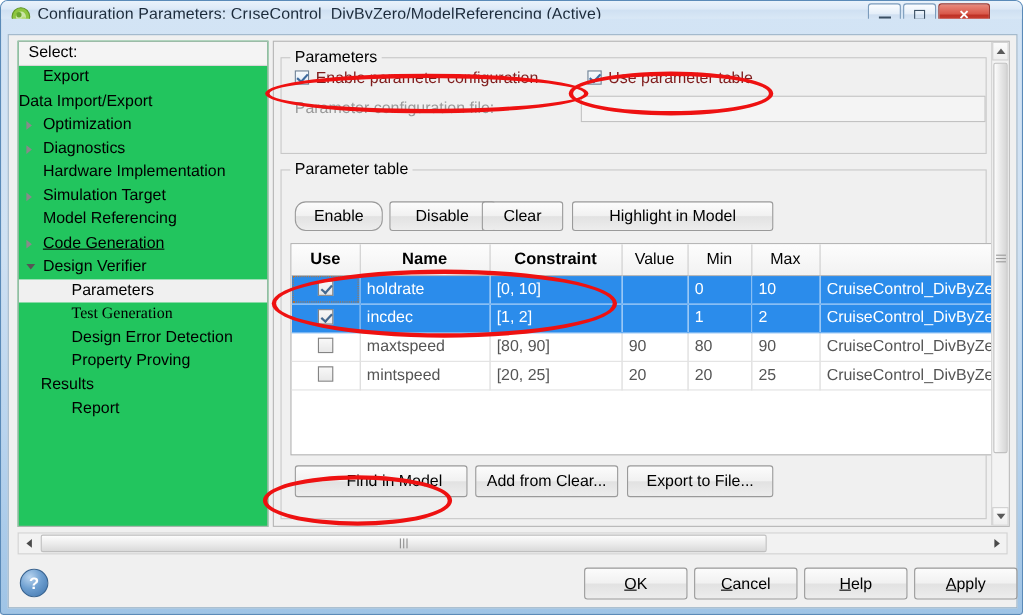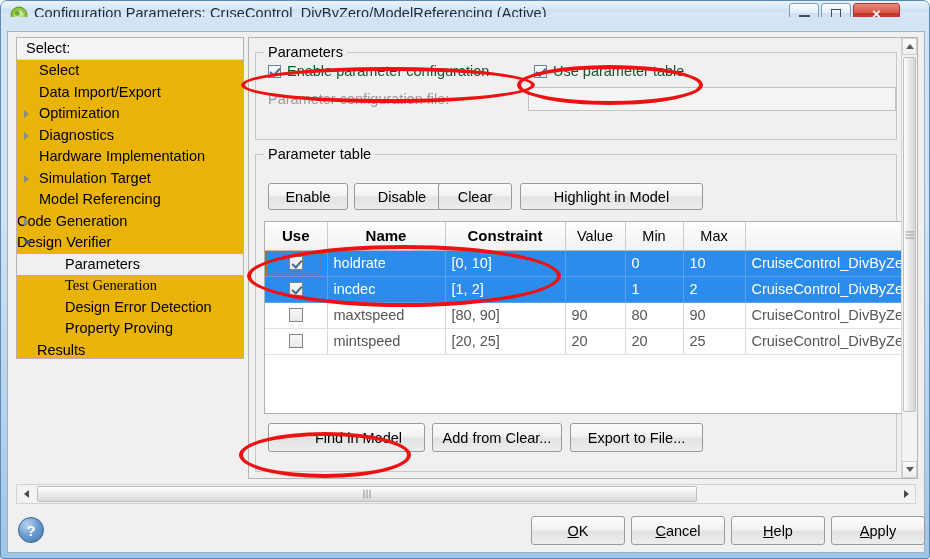--- a/index.html
+++ b/index.html
@@ -67,22 +67,22 @@
   #client {
     position: absolute; left: 6px; top: 30px;
     width: 918px; height: 522px;
     background: #f0f0f0;
     border: 1px solid #9cb4c9;
   }
 
   
   #tree-panel {
     position: absolute; left: 8px; top: 5px;
-    width: 228px; height: 322px;
-    background: #eab308;
+    width: 228px; height: 442px;
+    background: #22c55e;
     border: 1px solid #b4b4b4;
     overflow: hidden;
   }
   #tree-header {
     height: 22px;
     background: #f4f4f4;
     border-bottom: 1px solid #d8d8d8;
     font-size: 14.5px;
     color: #000;
     padding: 2px 0 0 9px;
@@ -155,21 +155,21 @@
   }
   .checkbox.checked::after {
     content: "";
     position: absolute;
     left: 3px; top: 0px;
     width: 4px; height: 8px;
     border: solid #3c6a9e;
     border-width: 0 2px 2px 0;
     transform: rotate(42deg);
   }
-  .cb-label { margin-left: 6px; color: #14532d; }
+  .cb-label { margin-left: 6px; color: #7f1d1d; }
 
   #cb-enable { left: 12px; top: 10px; }
   #cb-usetable { left: 278px; top: 10px; }
 
   #file-label {
     position: absolute; left: 12px; top: 38px;
     font-size: 14.5px; color: #9a9a9a;
   }
   #file-input {
     position: absolute; left: 272px; top: 34px;
@@ -184,21 +184,21 @@
     border: 1px solid #9a9a9a;
     border-radius: 3px;
     background: linear-gradient(to bottom, #fcfcfc 0%, #f1f1f1 48%, #e2e2e2 52%, #ededed 100%);
     font-size: 14.5px;
     color: #000;
     text-align: center;
     cursor: default;
     display: flex; align-items: center; justify-content: center;
     font-family: "Liberation Sans", sans-serif;
   }
-  #btn-enable    { left: 12px;  top: 28px; width: 80px;  height: 27px; }
+  #btn-enable    { left: 12px;  top: 28px; width: 80px;  height: 27px; border-radius: 10px; }
   #btn-disable   { left: 98px;  top: 28px; width: 96px;  height: 27px; }
   #btn-clear     { left: 182px; top: 28px; width: 74px;  height: 27px; }
   #btn-highlight { left: 264px; top: 28px; width: 183px; height: 27px; }
 
   #btn-find   { left: 12px;  top: 268px; width: 157px; height: 29px; padding-left: 24px; }
   #btn-add    { left: 176px; top: 268px; width: 130px; height: 29px; }
   #btn-export { left: 314px; top: 268px; width: 133px; height: 29px; }
 
   
   #table-wrap {
@@ -423,24 +423,24 @@
       <div class="win-glyph">×</div>
     </div>
   </div>
 
   <div id="client">
 
     <div id="tree-panel">
       <div id="tree-header">Select:</div>
       <div id="tree-list">
           <div class="tree-item">
-            <span class="tree-label" style="padding-left: 22px;">Select</span>
-          </div>
-          <div class="tree-item">
-            <span class="tree-label" style="padding-left: 22px;">Data Import/Export</span>
+            <span class="tree-label" style="padding-left: 22px;">Export</span>
+          </div>
+          <div class="tree-item">
+            <span class="tree-label" style="">Data Import/Export</span>
           </div>
           <div class="tree-item">
             <span class="tree-arrow collapsed" style="left: 7px;"></span>
             <span class="tree-label" style="padding-left: 22px;">Optimization</span>
           </div>
           <div class="tree-item">
             <span class="tree-arrow collapsed" style="left: 7px;"></span>
             <span class="tree-label" style="padding-left: 22px;">Diagnostics</span>
           </div>
           <div class="tree-item">
@@ -448,25 +448,25 @@
           </div>
           <div class="tree-item">
             <span class="tree-arrow collapsed" style="left: 7px;"></span>
             <span class="tree-label" style="padding-left: 22px;">Simulation Target</span>
           </div>
           <div class="tree-item">
             <span class="tree-label" style="padding-left: 22px;">Model Referencing</span>
           </div>
           <div class="tree-item">
             <span class="tree-arrow collapsed" style="left: 7px;"></span>
-            <span class="tree-label" style="">Code Generation</span>
+            <span class="tree-label" style="padding-left: 22px; text-decoration: underline;">Code Generation</span>
           </div>
           <div class="tree-item">
             <span class="tree-arrow expanded" style="left: 7px;"></span>
-            <span class="tree-label" style="">Design Verifier</span>
+            <span class="tree-label" style="padding-left: 22px;">Design Verifier</span>
           </div>
           <div class="tree-item selected">
             <span class="tree-label" style="padding-left: 48px;">Parameters</span>
           </div>
           <div class="tree-item">
             <span class="tree-label" style="padding-left: 48px; font-family: Liberation Serif, serif;">Test Generation</span>
           </div>
           <div class="tree-item">
             <span class="tree-label" style="padding-left: 48px;">Design Error Detection</span>
           </div>

